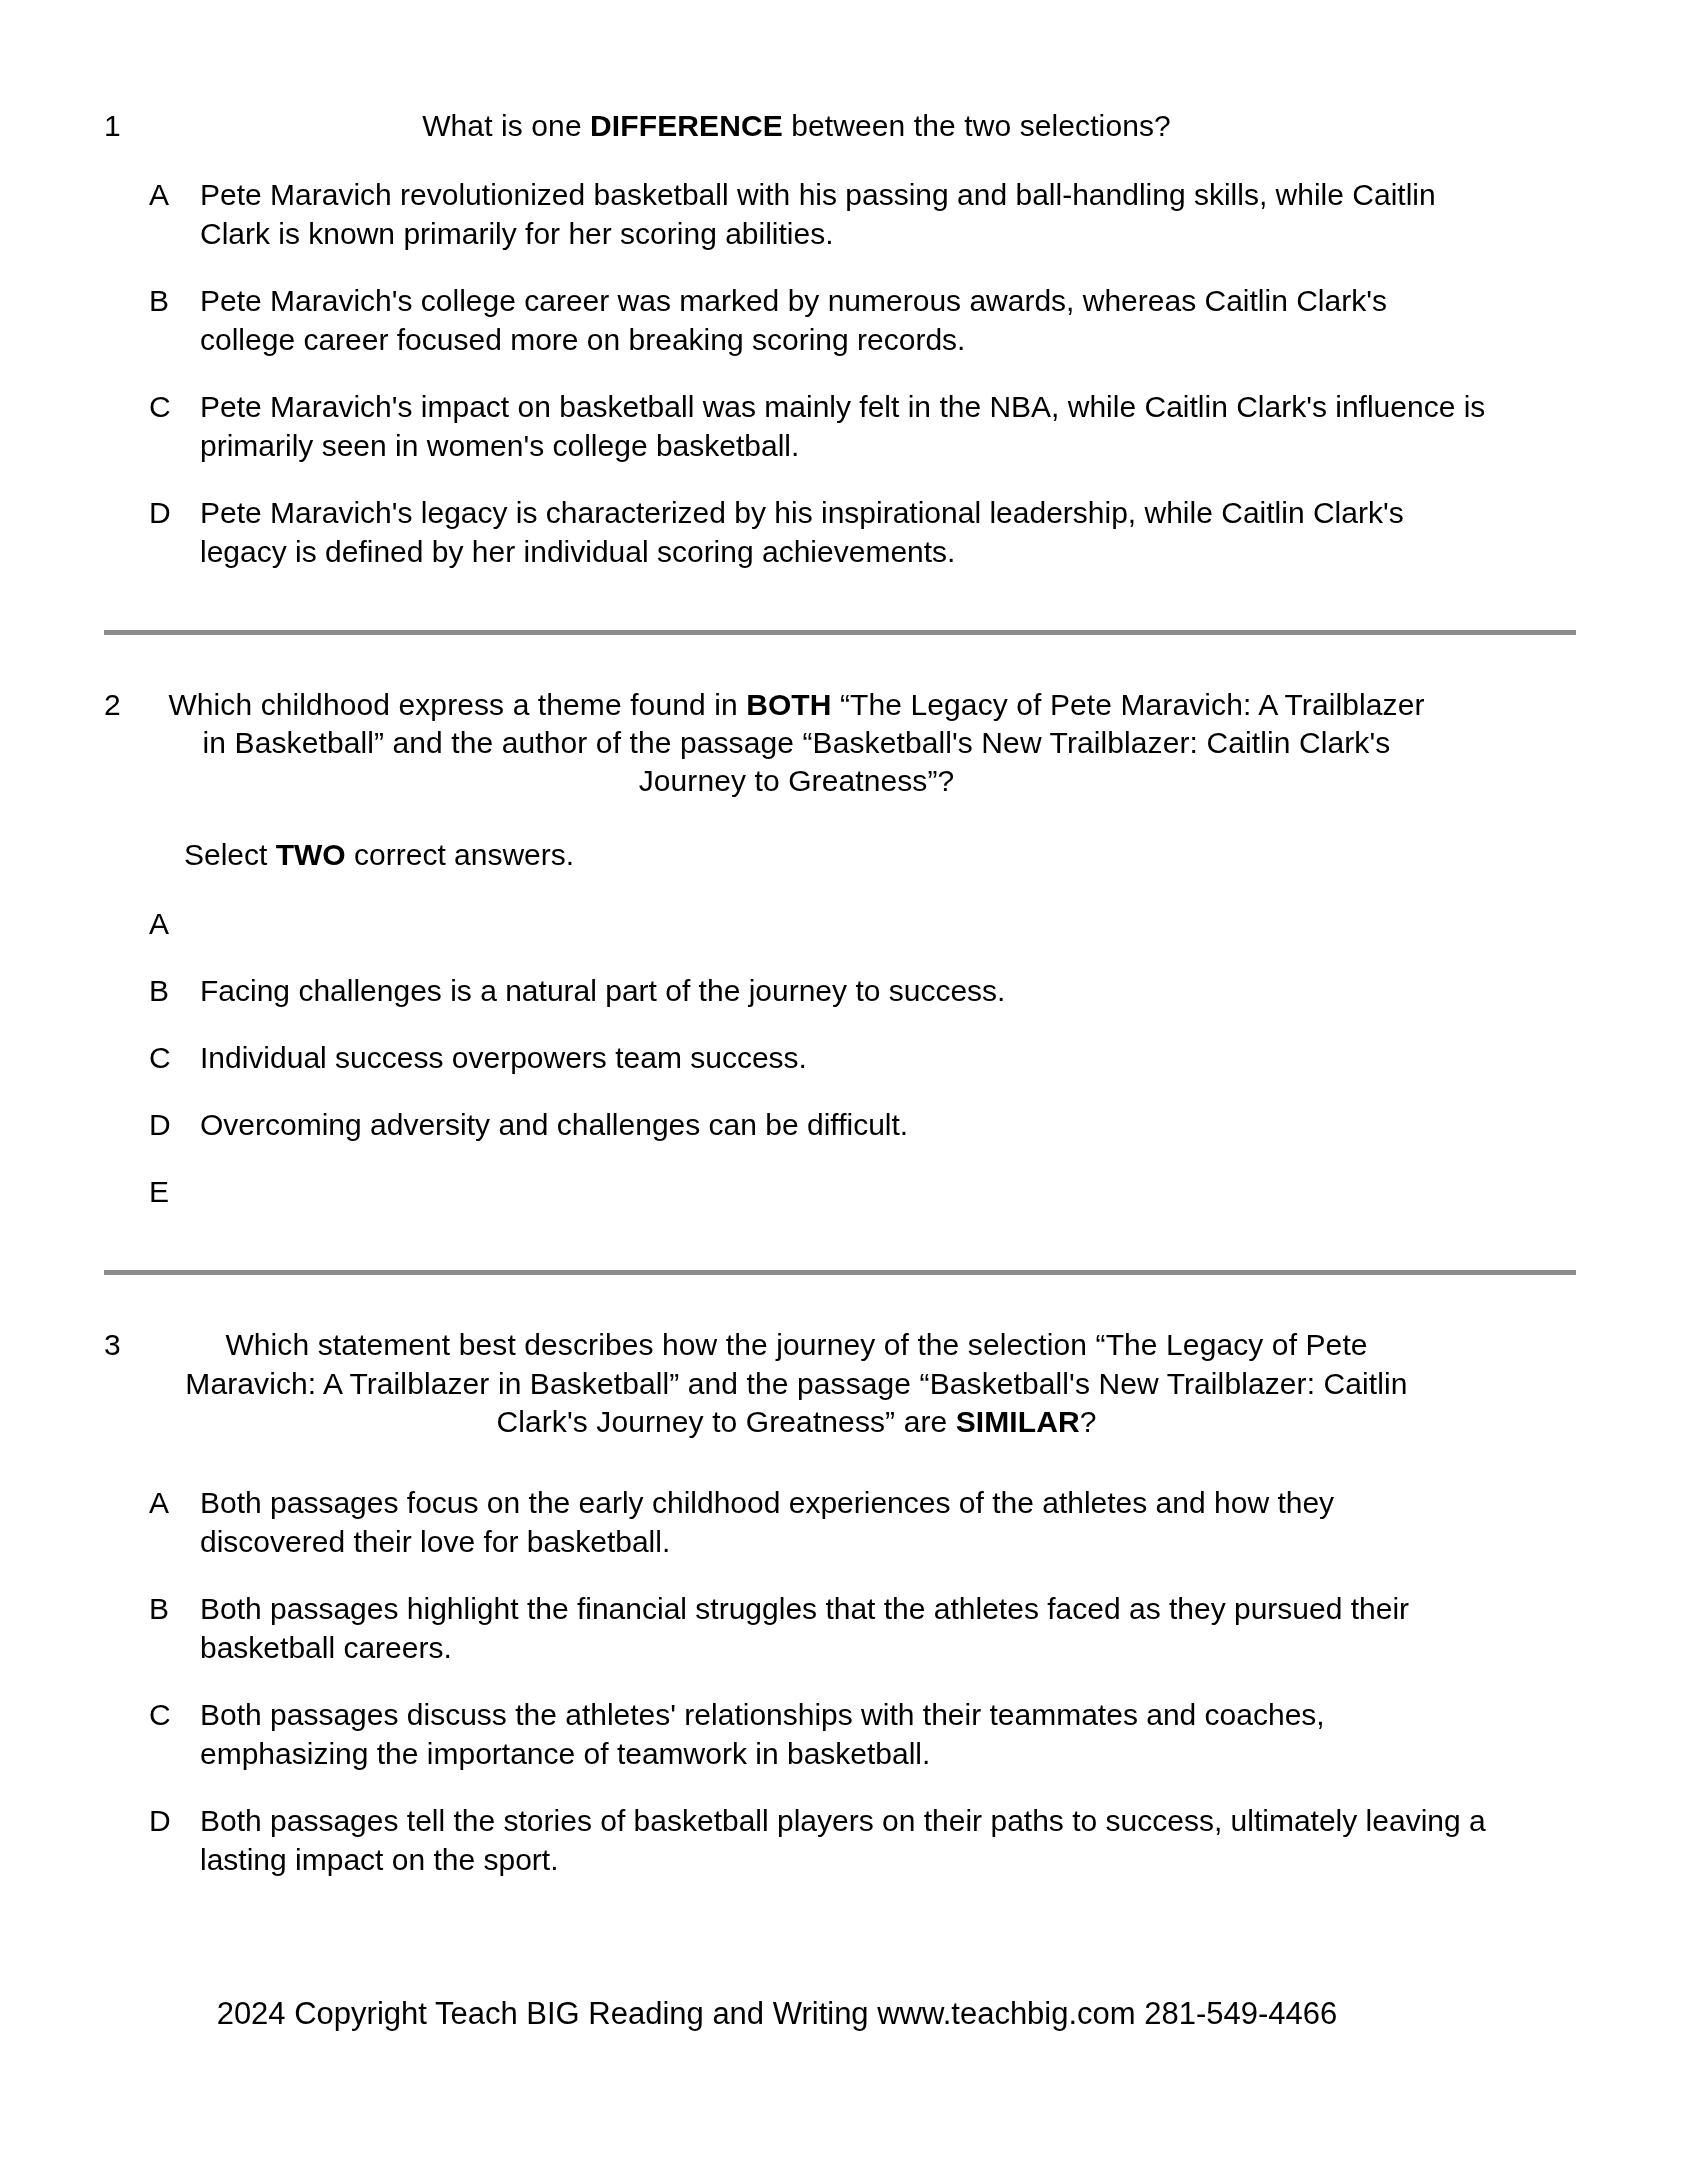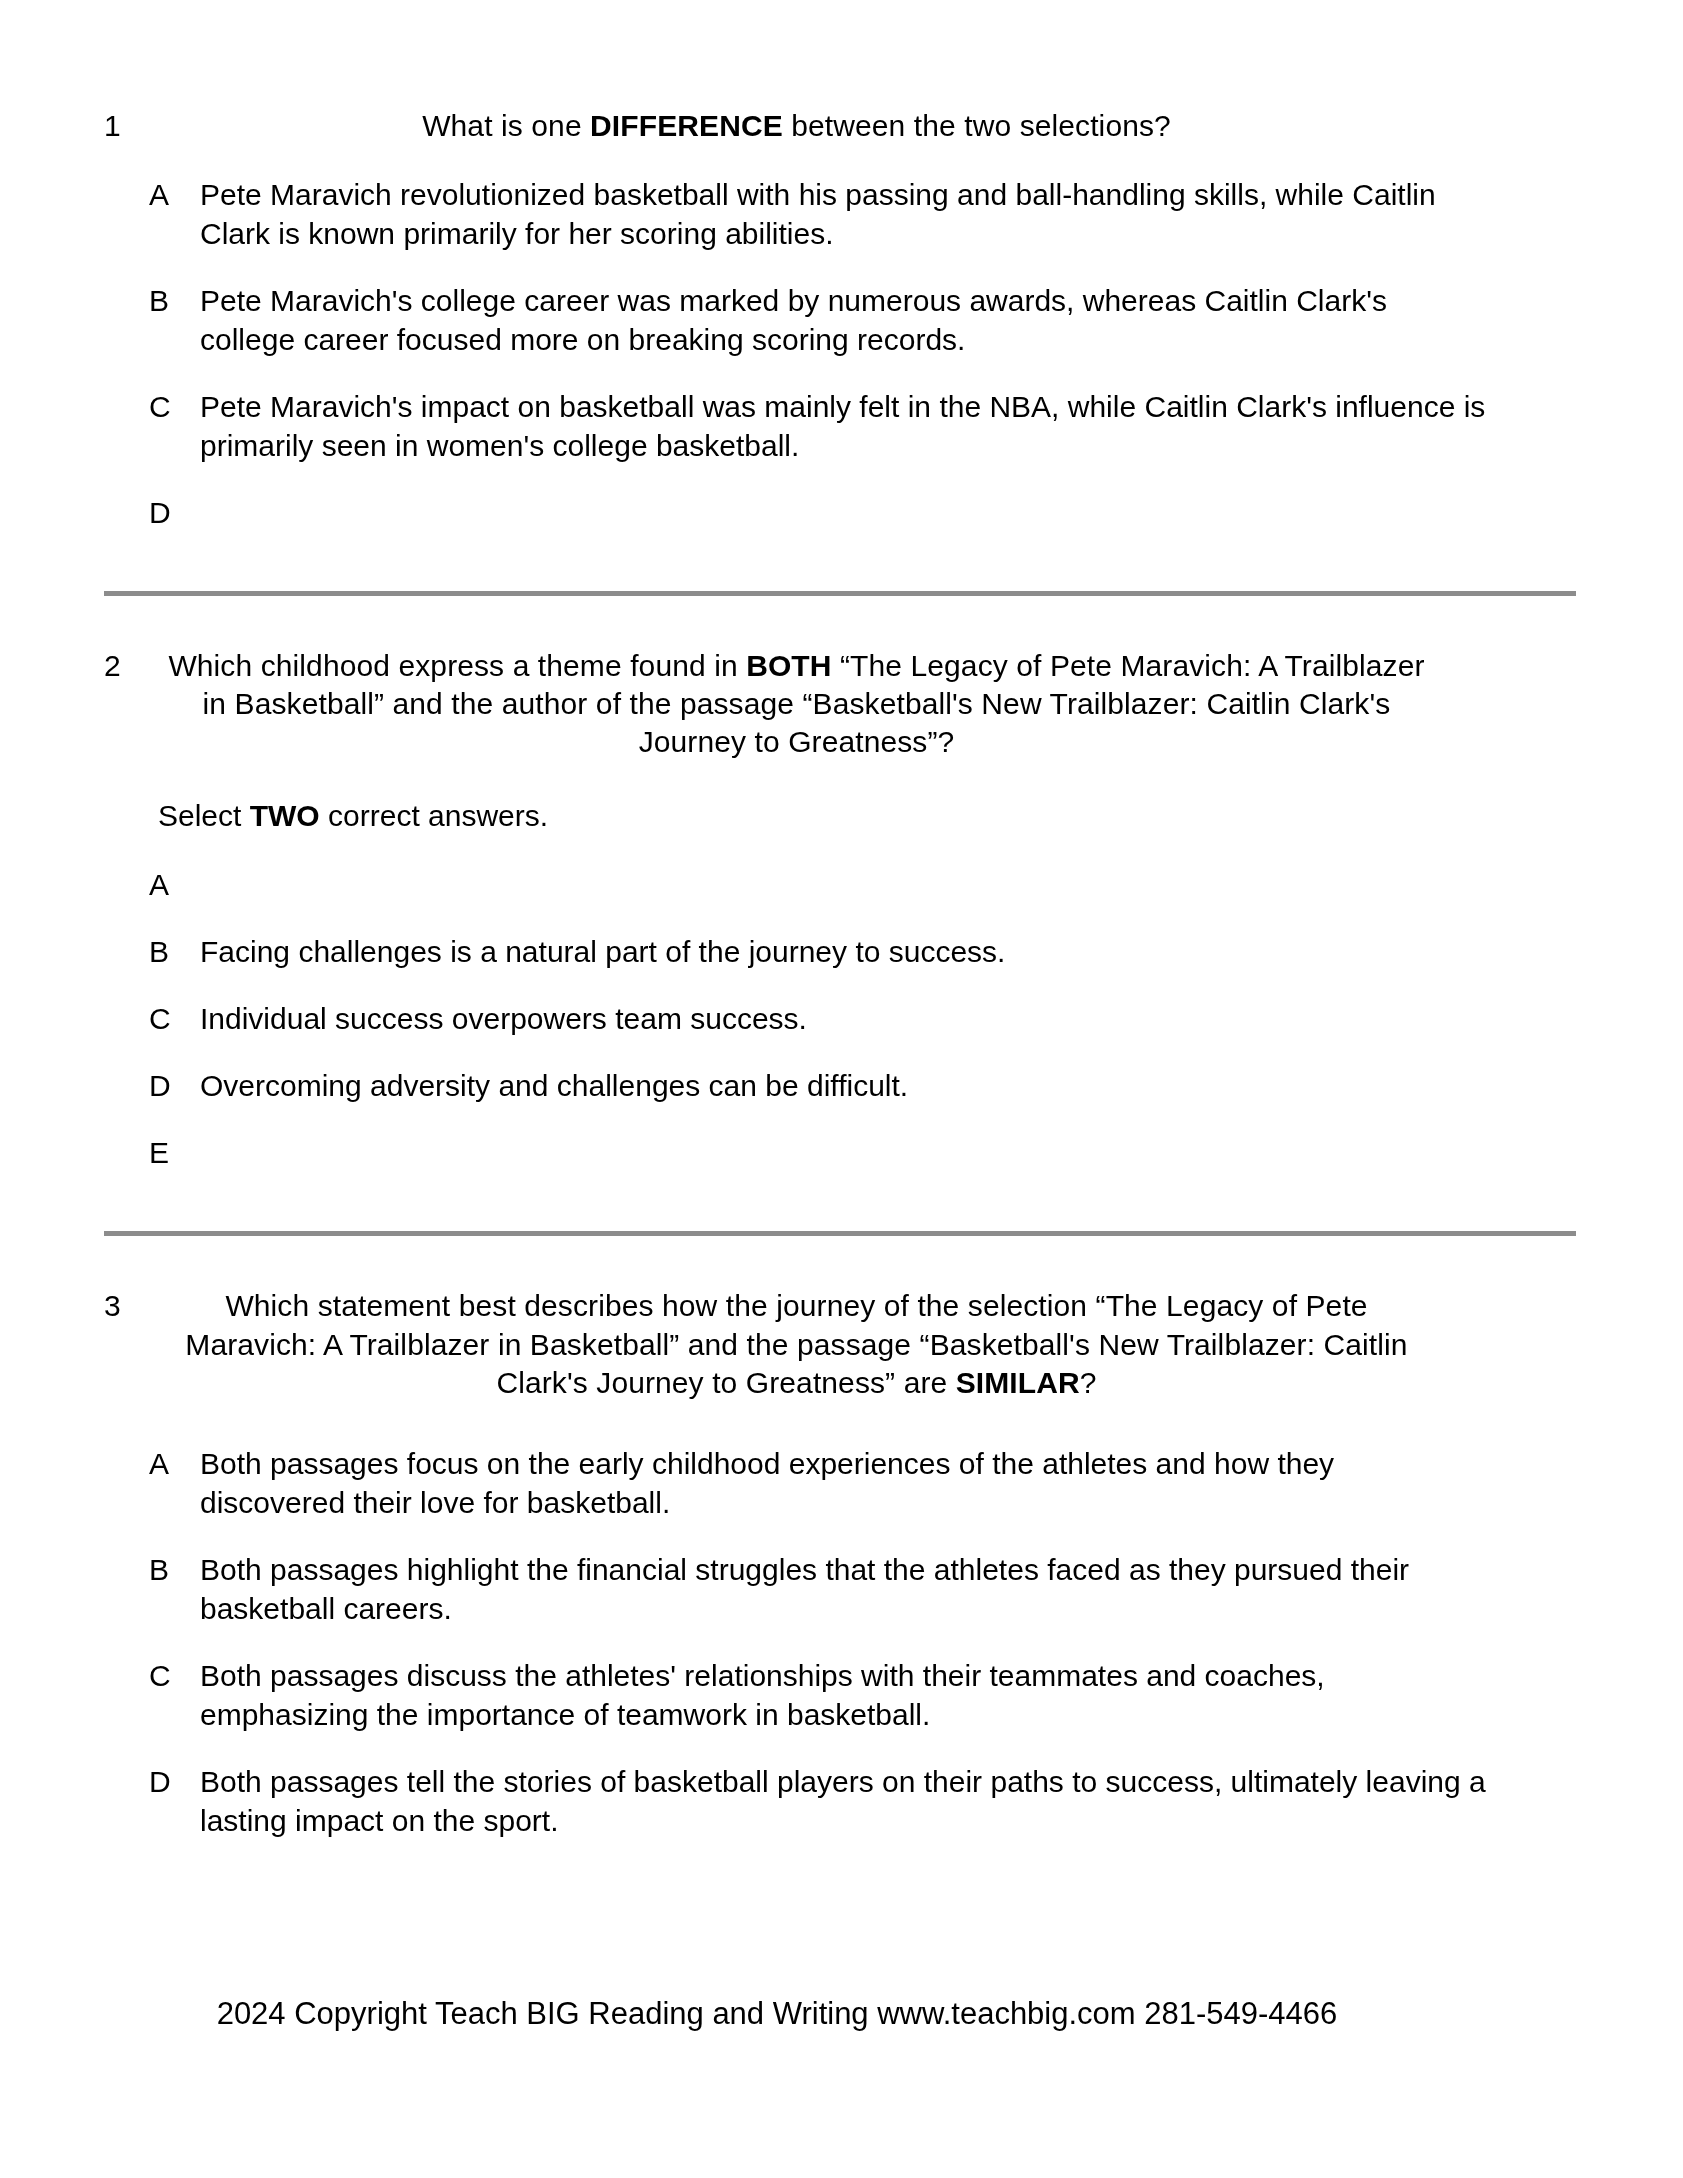--- a/index.html
+++ b/index.html
@@ -47,21 +47,21 @@
   }
   .q-text {
     flex: 1 1 auto;
     max-width: 1277px;
     text-align: center;
   }
   .q-text b { font-weight: bold; }
 
   
   .select-note {
-    margin-left: 54px;
+    margin-left: 80px;
     margin-top: 36px;
     font-size: 30px;
     line-height: 1.27;
   }
   .select-note b { font-weight: bold; }
 
   
   .options {
     margin-top: 30px;
   }
@@ -128,20 +128,21 @@
         <div class="option">
           <span class="opt-letter">B</span>
           <span class="opt-text">Pete Maravich's college career was marked by numerous awards, whereas Caitlin Clark's college career focused more on breaking scoring records.</span>
         </div>
         <div class="option">
           <span class="opt-letter">C</span>
           <span class="opt-text">Pete Maravich's impact on basketball was mainly felt in the NBA, while Caitlin Clark's influence is primarily seen in women's college basketball.</span>
         </div>
         <div class="option">
           <span class="opt-letter">D</span>
+          <span class="opt-text">Pete Maravich's legacy is characterized by his inspirational leadership, while Caitlin Clark's legacy is defined by her individual scoring achievements.</span>
         </div>
       </div>
     </div>
 
     <div class="sp-before-div"></div>
     <div class="divider" style="background: rgb(140, 140, 140);"></div>
     <div class="sp-after-div"></div>
 
     <div class="question">
       <div class="q-stem">

